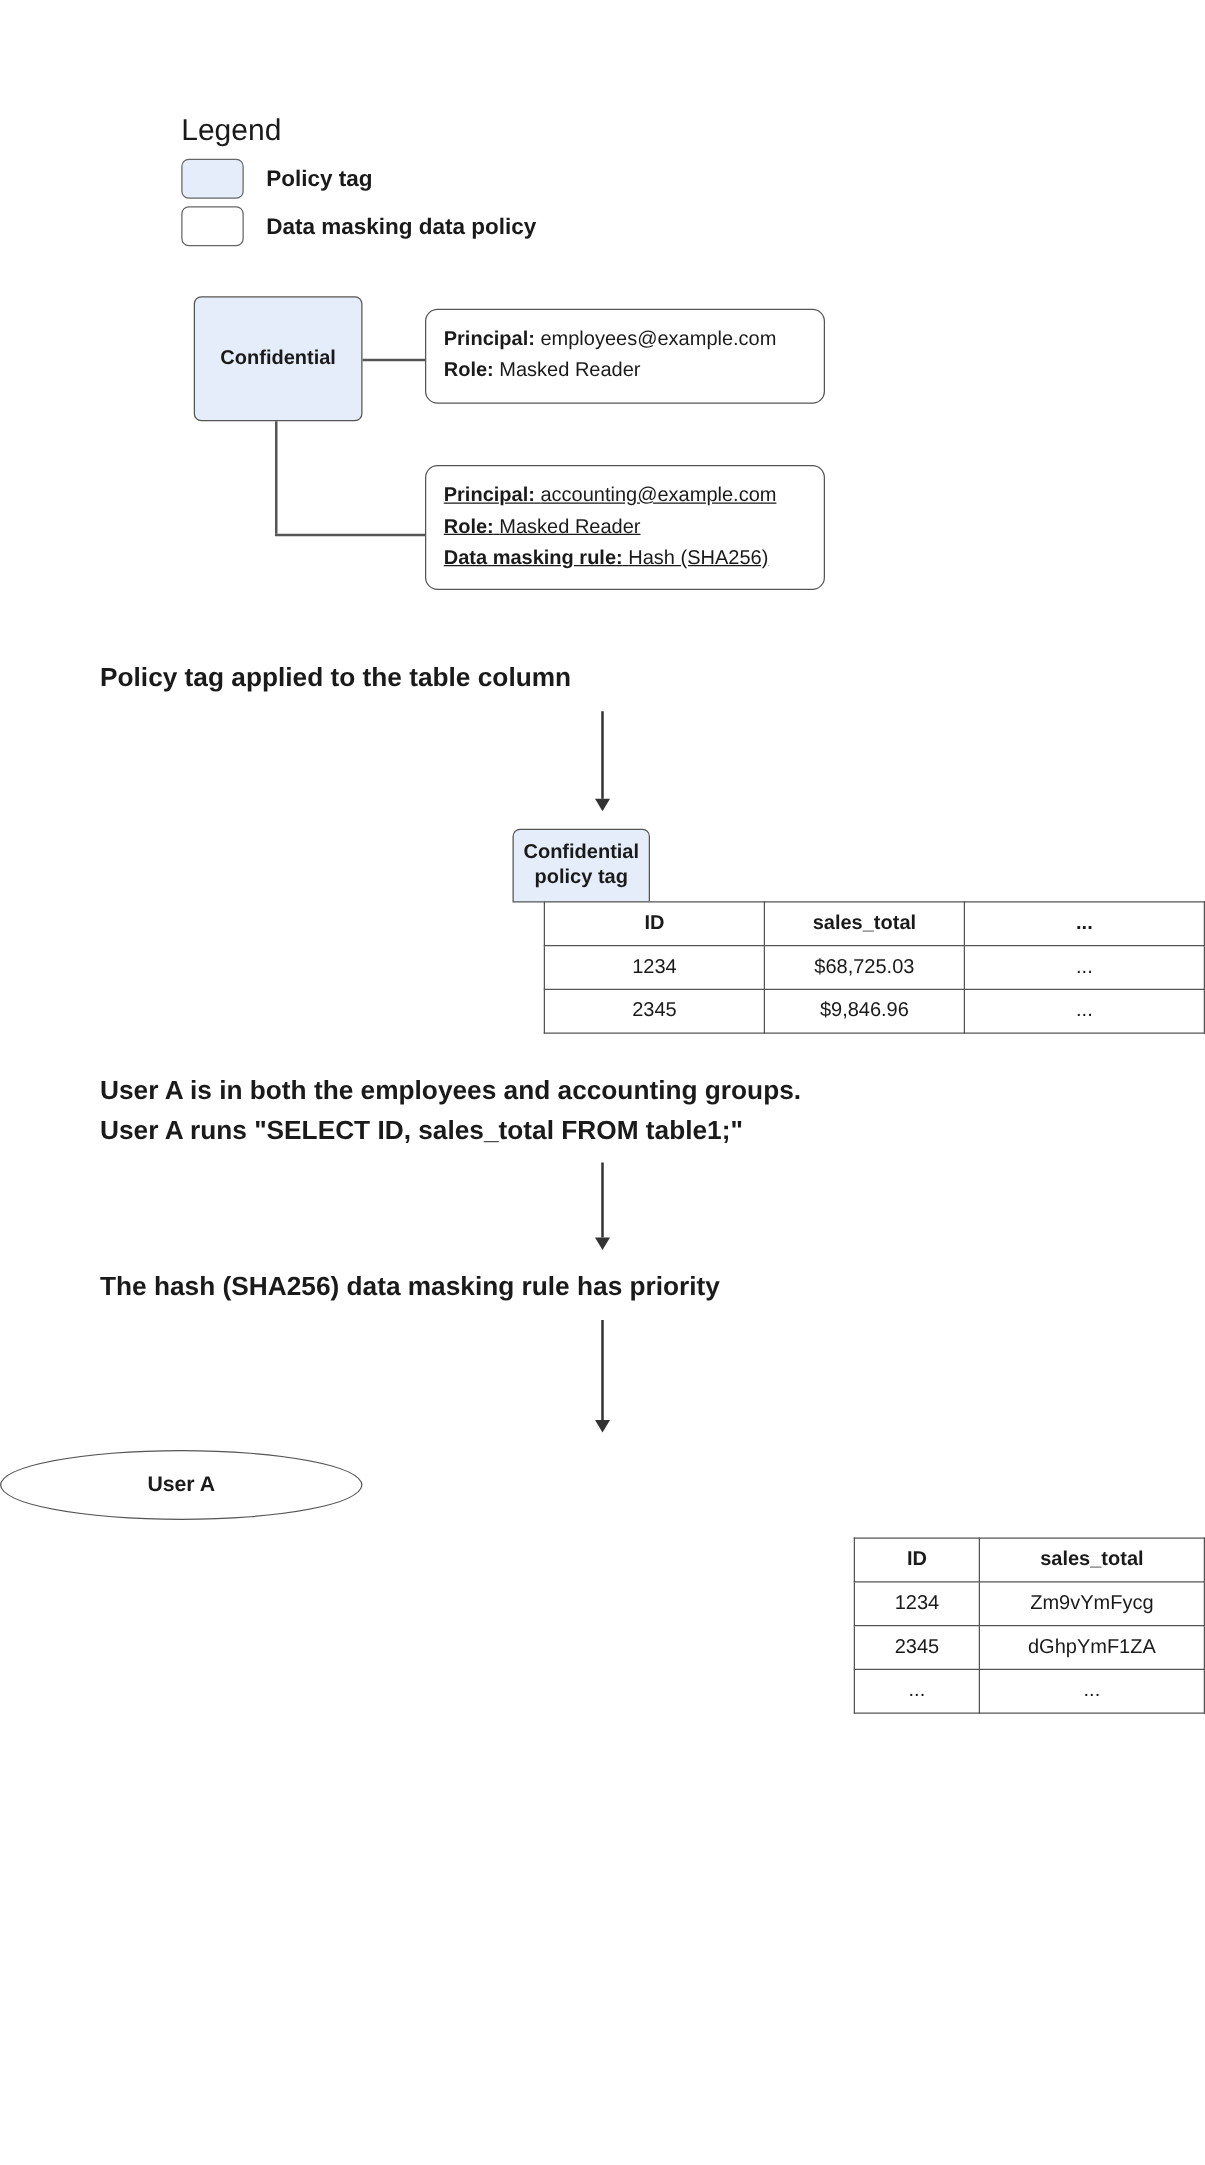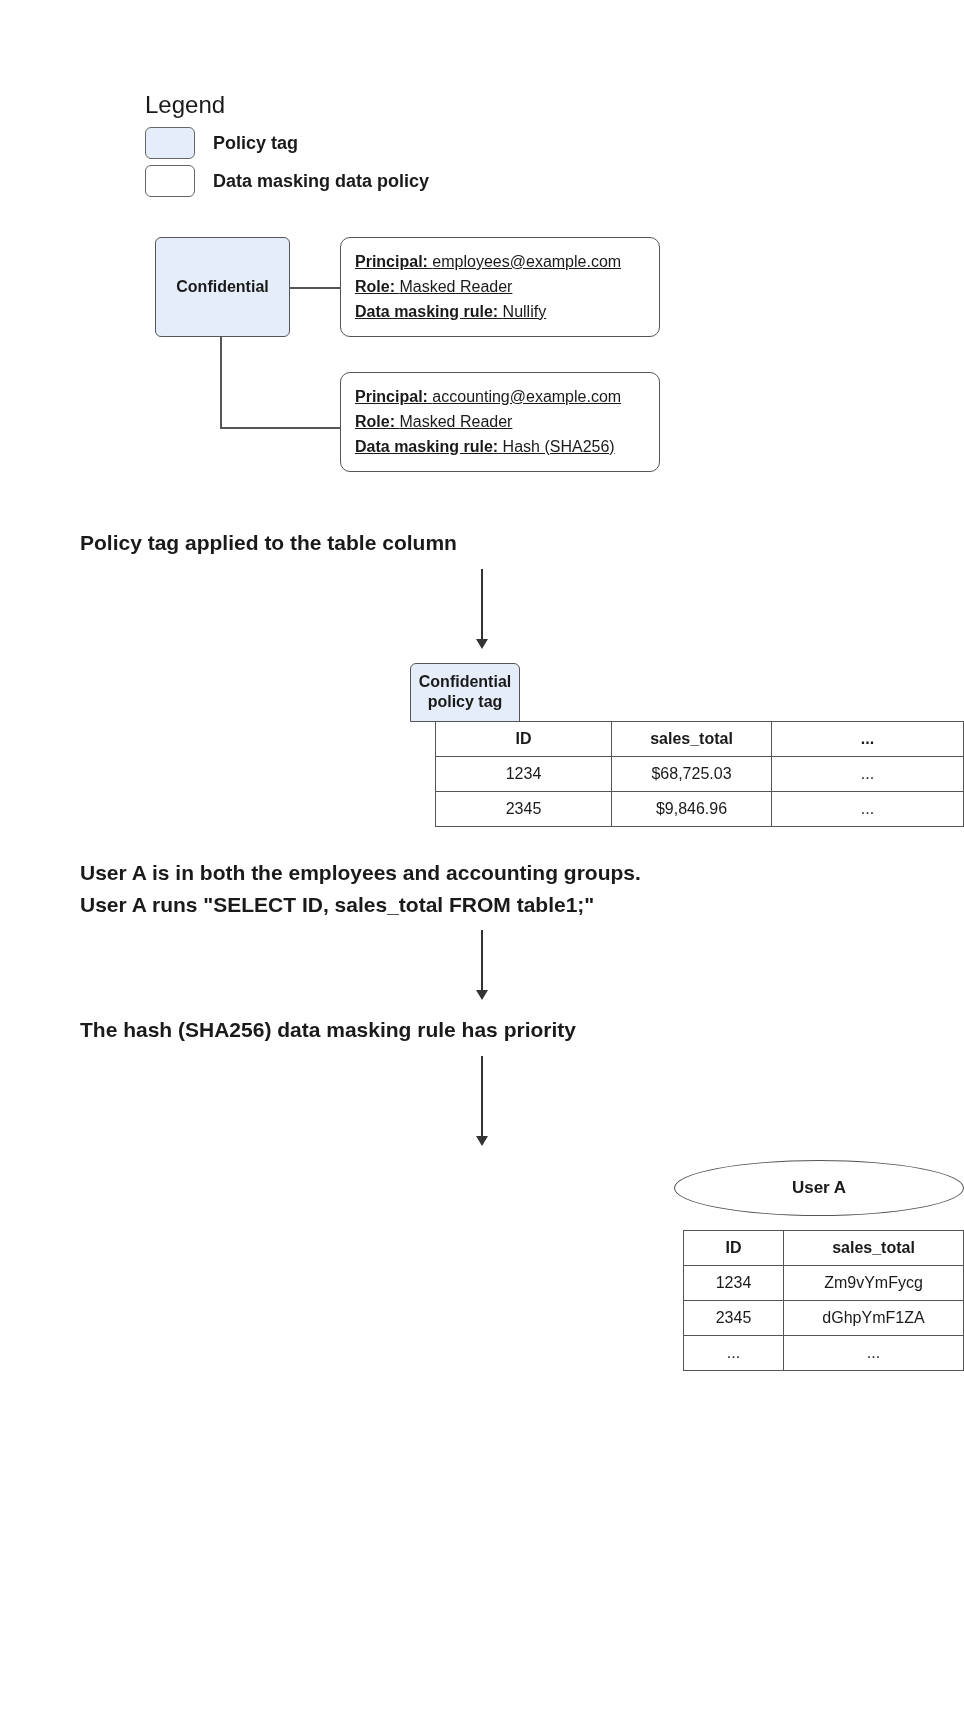--- a/index.html
+++ b/index.html
@@ -32,21 +32,21 @@
     background: #e4edf9; border: 1.5px solid #555; border-radius: 6px;
     display: flex; align-items: center; justify-content: center;
     font-weight: bold; font-size: 16px;
   }
   .policy-box {
     position: absolute; width: 320px;
     background: #fff; border: 1.5px solid #555; border-radius: 10px;
     padding: 12px 14px; font-size: 16px; line-height: 1.55;
   }
   .policy-box b { font-weight: bold; }
-  .policy-1 { left: 185px; top: 0; text-decoration: underline; }
+  .policy-1 { left: 185px; top: 10px; }
   .policy-2 { left: 185px; top: 135px; text-decoration: underline; }
   .conn-h1 { position: absolute; left: 135px; top: 50px; width: 50px; height: 1.5px; background: #555; }
   .conn-v  { position: absolute; left: 65px;  top: 100px; width: 1.5px; height: 90px; background: #555; }
   .conn-h2 { position: absolute; left: 65px;  top: 190px; width: 120px; height: 1.5px; background: #555; }
 
   
   .heading { text-align: left; font-weight: bold; font-size: 21px; margin: 10px 80px; line-height: 1.5; }
 
   
   .arrow-wrap { display: flex; justify-content: center; margin: 8px 0 14px 0; }
@@ -80,21 +80,21 @@
   }
   table.data th { font-weight: bold; }
   .t1 th, .t1 td { }
   .t1 .col1 { width: 176px; }
   .t1 .col2 { width: 160px; }
   .t1 .col3 { width: 192px; }
   .t2 .col1 { width: 100px; }
   .t2 .col2 { width: 180px; }
 
   
-  .oval-wrap { display: flex; justify-content: flex-end; margin-bottom: 14px; margin-left: 20px; }
+  .oval-wrap { display: flex; justify-content: flex-start; margin-bottom: 14px; }
   .oval {
     width: 290px; height: 56px; border: 1.5px solid #555; border-radius: 50% / 50%;
     display: flex; align-items: center; justify-content: center;
     font-weight: bold; font-size: 17px;
   }
 
 </style>
 </head>
 <body>
 
@@ -114,21 +114,20 @@
 
   <div class="policy-section">
     <div class="confidential-box">Confidential</div>
     <div class="conn-h1"></div>
     <div class="conn-v"></div>
     <div class="conn-h2"></div>
 
     <div class="policy-box policy-1">
       <div><b>Principal:</b> <span>employees@example.com</span></div>
       <div><b>Role:</b> <span>Masked Reader</span></div>
-      <div><b>Data masking rule:</b> <span>Nullify</span></div>
     </div>
 
     <div class="policy-box policy-2">
       <div><b>Principal:</b> <span>accounting@example.com</span></div>
       <div><b>Role:</b> <span>Masked Reader</span></div>
       <div><b>Data masking rule:</b> <span>Hash (SHA256)</span></div>
     </div>
   </div>
 
   <div class="heading">Policy tag applied to the table column</div>

